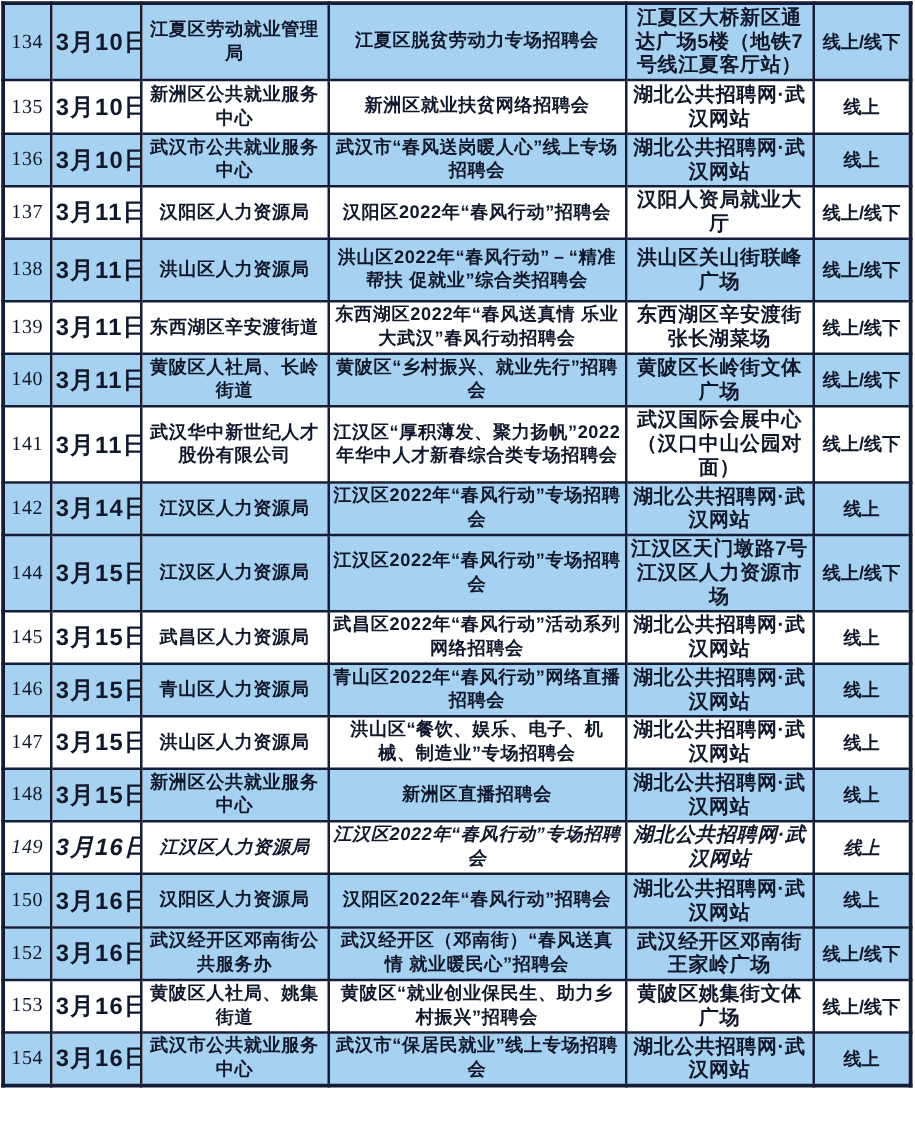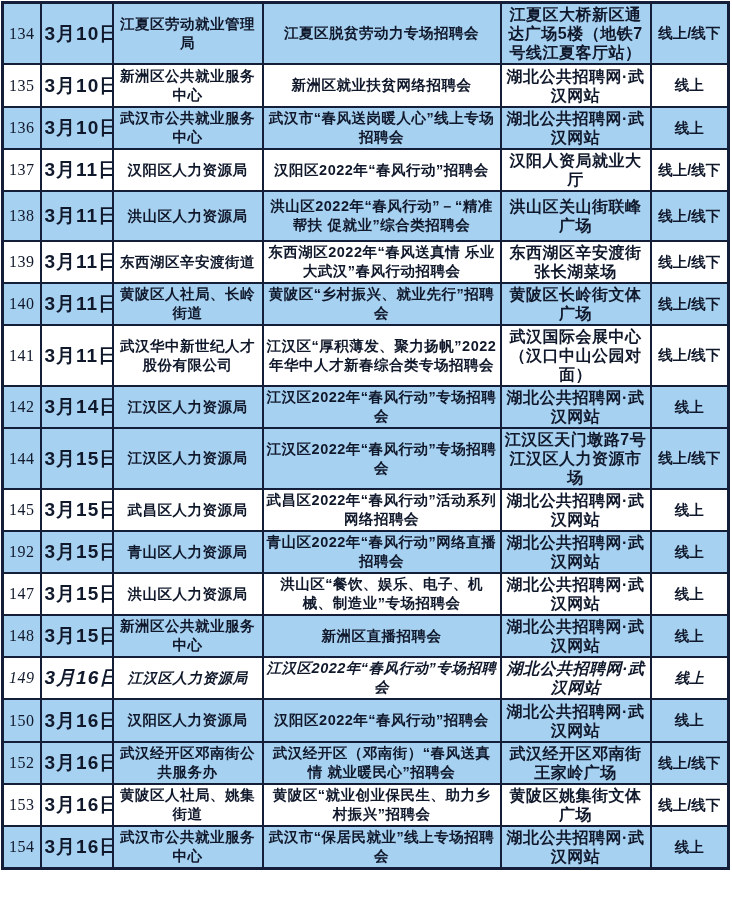--- a/index.html
+++ b/index.html
@@ -168,21 +168,21 @@
   </tr>
         <tr style="height: 39px; padding-left: 45px;">
     <td class="c-no">145</td>
     <td class="c-date">3月15日</td>
     <td class="c-org">武昌区人力资源局</td>
     <td class="c-event">武昌区2022年“春风行动”活动系列网络招聘会</td>
     <td class="c-venue">湖北公共招聘网·武汉网站</td>
     <td class="c-mode">线上</td>
   </tr>
         <tr class="hl" style="height: 40px;">
-    <td class="c-no">192</td>
+    <td class="c-no">146</td>
     <td class="c-date">3月15日</td>
     <td class="c-org">青山区人力资源局</td>
     <td class="c-event">青山区2022年“春风行动”网络直播招聘会</td>
     <td class="c-venue">湖北公共招聘网·武汉网站</td>
     <td class="c-mode">线上</td>
   </tr>
         <tr style="height: 42px;">
     <td class="c-no">147</td>
     <td class="c-date">3月15日</td>
     <td class="c-org">洪山区人力资源局</td>

